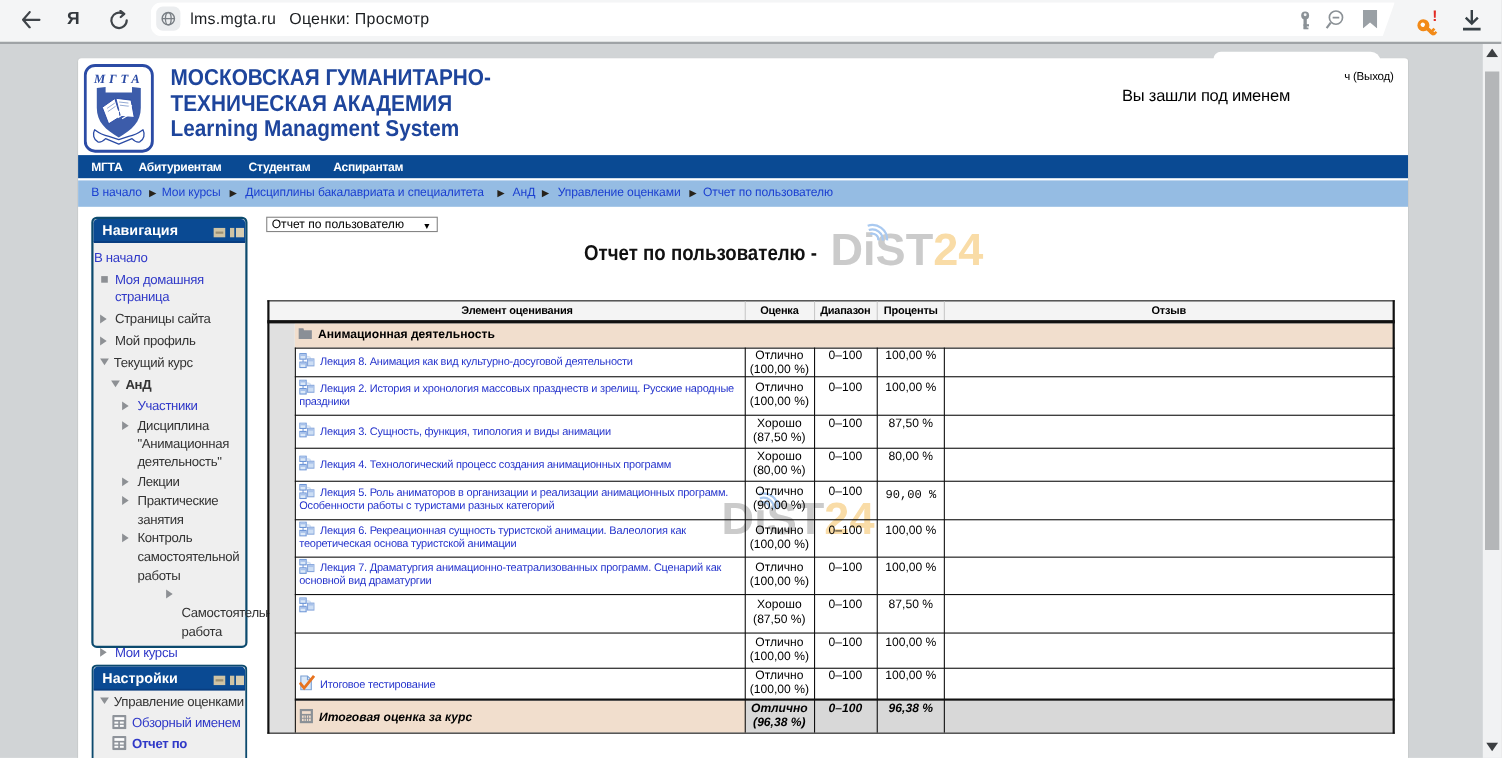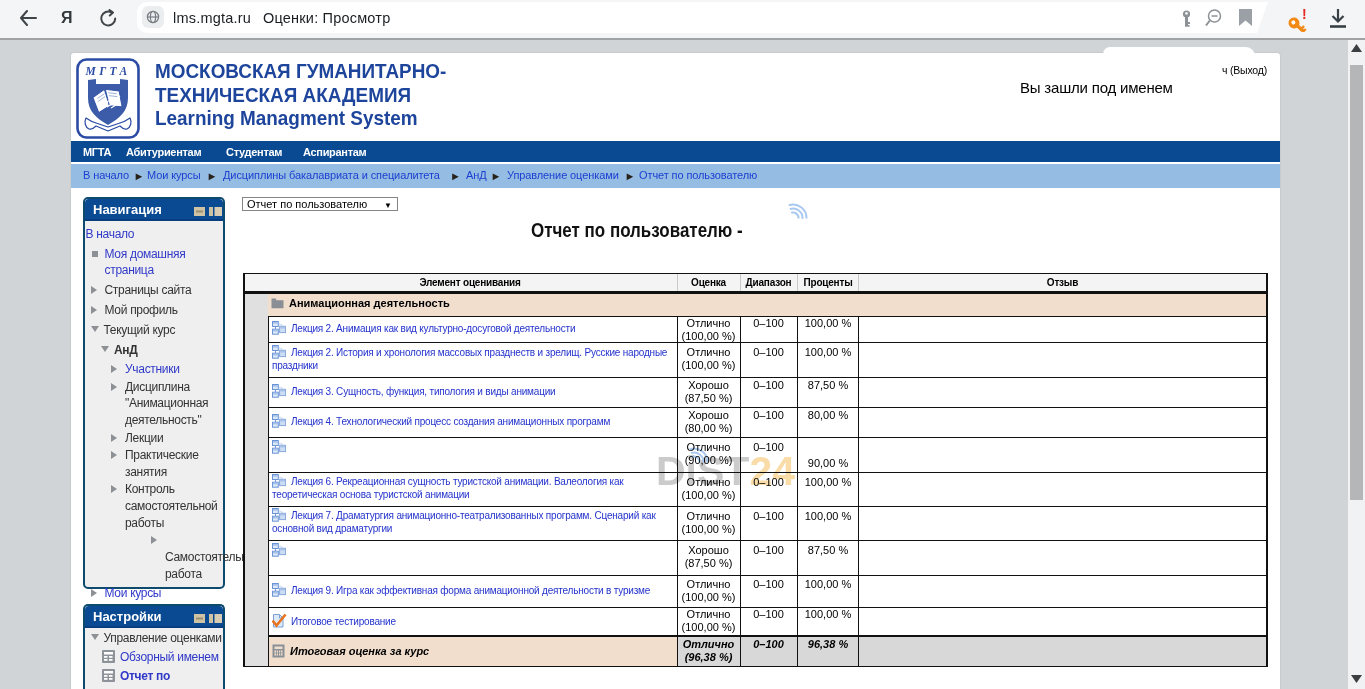--- a/index.html
+++ b/index.html
@@ -246,20 +246,21 @@
     </div>
     <div class="tree" style="padding-top:1.5px;">
       <div class="titem nst" style="padding-left:19.5px;"><span class="ticn td"></span>Управление оценками</div>
       <div class="titem nst" style="padding-left:35px;"><span class="calcicn"></span><a href="#">Обзорный именем</a></div>
       <div class="titem nst" style="padding-left:35px;"><span class="calcicn"></span><a href="#" style="font-weight:bold;">Отчет по пользователю</a></div>
     </div>
   </div>
 
   <div id="selbox">Отчет по пользователю<span class="arr">▼</span></div>
   <div id="h2title">Отчет по пользователю -</div>
+  <div class="wmark" style="left:684px;top:151px;">DiST<span class="or">24</span></div>
   <svg class="abs" style="left:712px;top:145px;z-index:1;" width="28" height="24" viewBox="0 0 28 24">
     <g stroke="#a9c9f0" fill="none" stroke-width="2">
       <path d="M8.1 14.8 A5.5 5.5 0 0 1 15.5 20.5"></path>
       <path d="M6.8 11.1 A9.5 9.5 0 0 1 19.5 20.8"></path>
       <path d="M5.8 7.2 A13.5 13.5 0 0 1 23.5 20.5"></path>
     </g>
   </svg>
 
   <div class="wmark" style="left:585px;top:395px;">DiST<span class="or">24</span></div>
   <svg class="abs" style="left:613px;top:389px;z-index:1;" width="28" height="24" viewBox="0 0 28 24">
@@ -314,21 +315,21 @@
     <div class="cell hc" style="left:616px;top:4px;width:407px;">Отзыв</div>
 
     <div class="cell" style="left:28px;top:24px;font-weight:bold;">
       <svg width="13" height="12" viewBox="0 0 13 12" style="vertical-align:-2px;margin-right:5px;">
           <path d="M0.5 1.5 H4.8 L5.4 3.2 H12.5 V11.2 H0.5 Z" fill="#8a8f96"></path>
         </svg>Анимационная деятельность</div>
 
     <div class="row" style="top:43px;height:25.5px;">
       <div class="cell namecell" style="top:5px;"><svg class="lsn" width="14" height="14" viewBox="0 0 14 14">
             <use href="#lessonicon"></use>
-          </svg><a href="#">Лекция 2. Анимация как вид культурно-досуговой деятельности</a></div>
+          </svg><a href="#">Лекция 8. Анимация как вид культурно-досуговой деятельности</a></div>
       <div class="cell val" style="left:435px;top:0.5px;width:61px;">Отлично<br>(100,00&nbsp;%)</div>
       <div class="cell val" style="left:497px;top:0.5px;width:57px;">0–100</div>
       <div class="cell val" style="left:555px;top:0.5px;width:60px;">100,00 %</div>
     </div>
     <div class="row" style="top:69px;height:34.5px;">
       <div class="cell namecell" style="top:2.5px;"><svg class="lsn" width="14" height="14" viewBox="0 0 14 14">
             <use href="#lessonicon"></use>
           </svg><a href="#">Лекция 2. История и хронология массовых празднеств и зрелищ. Русские народные праздники</a></div>
       <div class="cell val" style="left:435px;top:4px;width:61px;">Отлично<br>(100,00&nbsp;%)</div>
       <div class="cell val" style="left:497px;top:4px;width:57px;">0–100</div>
@@ -346,24 +347,24 @@
       <div class="cell namecell" style="top:7px;"><svg class="lsn" width="14" height="14" viewBox="0 0 14 14">
             <use href="#lessonicon"></use>
           </svg><a href="#">Лекция 4. Технологический процесс создания анимационных программ</a></div>
       <div class="cell val" style="left:435px;top:2px;width:61px;">Хорошо<br>(80,00&nbsp;%)</div>
       <div class="cell val" style="left:497px;top:2px;width:57px;">0–100</div>
       <div class="cell val" style="left:555px;top:2px;width:60px;">80,00 %</div>
     </div>
     <div class="row" style="top:164px;height:34.5px;">
       <div class="cell namecell" style="top:2.5px;"><svg class="lsn" width="14" height="14" viewBox="0 0 14 14">
             <use href="#lessonicon"></use>
-          </svg></div>
+          </svg><a href="#">Лекция 5. Роль аниматоров в организации и реализации анимационных программ. Особенности работы с туристами разных категорий</a></div>
       <div class="cell val" style="left:435px;top:4px;width:61px;">Отлично<br>(90,00&nbsp;%)</div>
       <div class="cell val" style="left:497px;top:4px;width:57px;">0–100</div>
-      <div class="cell val" style="left:555px;top:20px;width:60px;">90,00 %</div>
+      <div class="cell val" style="left:555px;top:8px;width:60px;font-family:Liberation Mono, monospace;">90,00 %</div>
     </div>
     <div class="row" style="top:199px;height:33.5px;">
       <div class="cell namecell" style="top:2px;"><svg class="lsn" width="14" height="14" viewBox="0 0 14 14">
             <use href="#lessonicon"></use>
           </svg><a href="#">Лекция 6. Рекреационная сущность туристской анимации. Валеология как теоретическая основа туристской анимации</a></div>
       <div class="cell val" style="left:435px;top:3.5px;width:61px;">Отлично<br>(100,00&nbsp;%)</div>
       <div class="cell val" style="left:497px;top:3.5px;width:57px;">0–100</div>
       <div class="cell val" style="left:555px;top:3.5px;width:60px;">100,00 %</div>
     </div>
     <div class="row" style="top:233px;height:33.5px;">
@@ -376,23 +377,20 @@
     </div>
     <div class="row" style="top:267px;height:34.5px;">
       <div class="cell namecell" style="top:2.5px;"><svg class="lsn" width="14" height="14" viewBox="0 0 14 14">
             <use href="#lessonicon"></use>
           </svg></div>
       <div class="cell val" style="left:435px;top:4px;width:61px;">Хорошо<br>(87,50&nbsp;%)</div>
       <div class="cell val" style="left:497px;top:4px;width:57px;">0–100</div>
       <div class="cell val" style="left:555px;top:4px;width:60px;">87,50 %</div>
     </div>
     <div class="row" style="top:302px;height:31.5px;">
-      <div class="cell namecell" style="top:8px;"><svg class="lsn" width="14" height="14" viewBox="0 0 14 14">
-            <use href="#lessonicon"></use>
-          </svg><a href="#">Лекция 9. Игра как эффективная форма анимационной деятельности в туризме</a></div>
       <div class="cell val" style="left:435px;top:2.5px;width:61px;">Отлично<br>(100,00&nbsp;%)</div>
       <div class="cell val" style="left:497px;top:2.5px;width:57px;">0–100</div>
       <div class="cell val" style="left:555px;top:2.5px;width:60px;">100,00 %</div>
     </div>
     <div class="row" style="top:334px;height:16px;padding-left:28px;">
       <div class="cell namecell" style="top:6px;">
         <svg width="15" height="15" viewBox="0 0 15 15" style="vertical-align:-3px;margin-right:4px;">
           <path d="M1.5 1.5 H7.5 L11 5 V14 H1.5 Z" fill="#dce9f8" stroke="#7aa0d4"></path>
           <path d="M7.5 1.5 V5 H11" fill="none" stroke="#7aa0d4"></path>
           <path d="M0.5 7.5 L4.5 12.5 L13.5 1.5" fill="none" stroke="#e8731f" stroke-width="2.6"></path>

